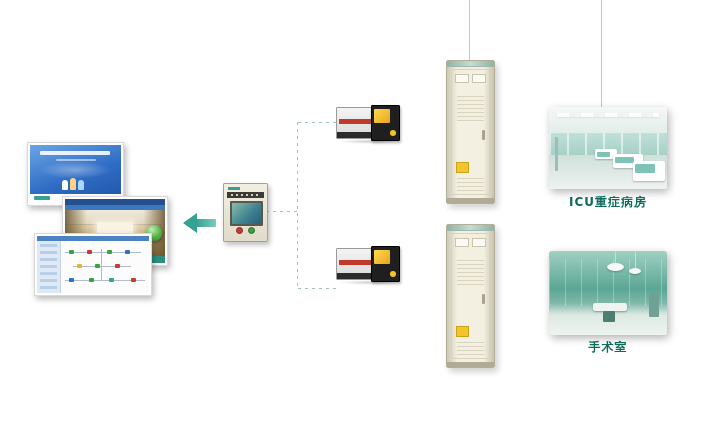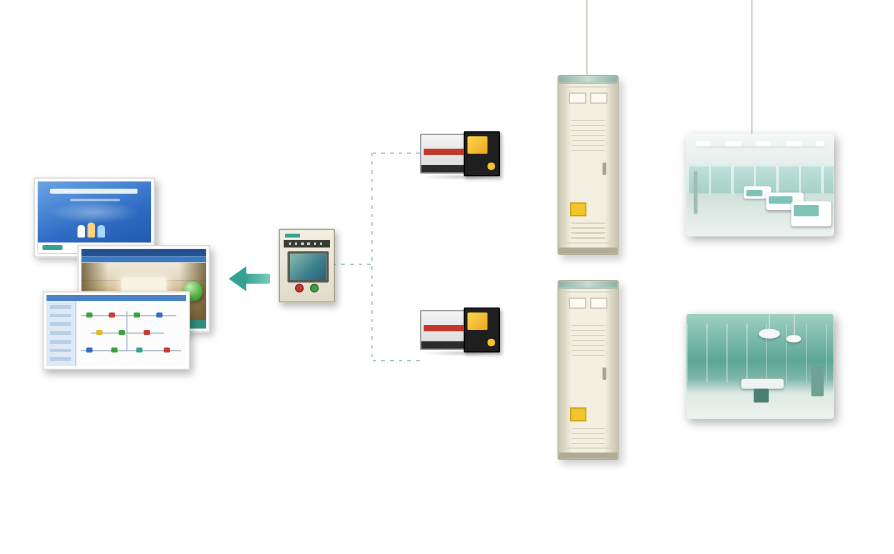--- a/index.html
+++ b/index.html
@@ -332,27 +332,29 @@
     <div class="bed bed-far">
         <span class="blanket"></span>
       </div>
     <div class="bed bed-mid">
         <span class="blanket"></span>
       </div>
     <div class="bed bed-near">
         <span class="blanket"></span>
       </div>
   </div>
+  <div class="room-label" id="label-icu">ICU重症病房</div>
 
   <div class="photo" id="photo-or">
     <div class="or-wall"></div>
     <div class="or-glass"></div>
     <div class="or-floor"></div>
     <div class="or-arm a1"></div>
     <div class="or-arm a2"></div>
     <div class="or-light l1"></div>
     <div class="or-light l2"></div>
     <div class="or-table"></div>
     <div class="or-table-base"></div>
     <div class="or-equip"></div>
   </div>
+  <div class="room-label" id="label-or">手术室</div>
 
 </div>
 
 </body></html>

